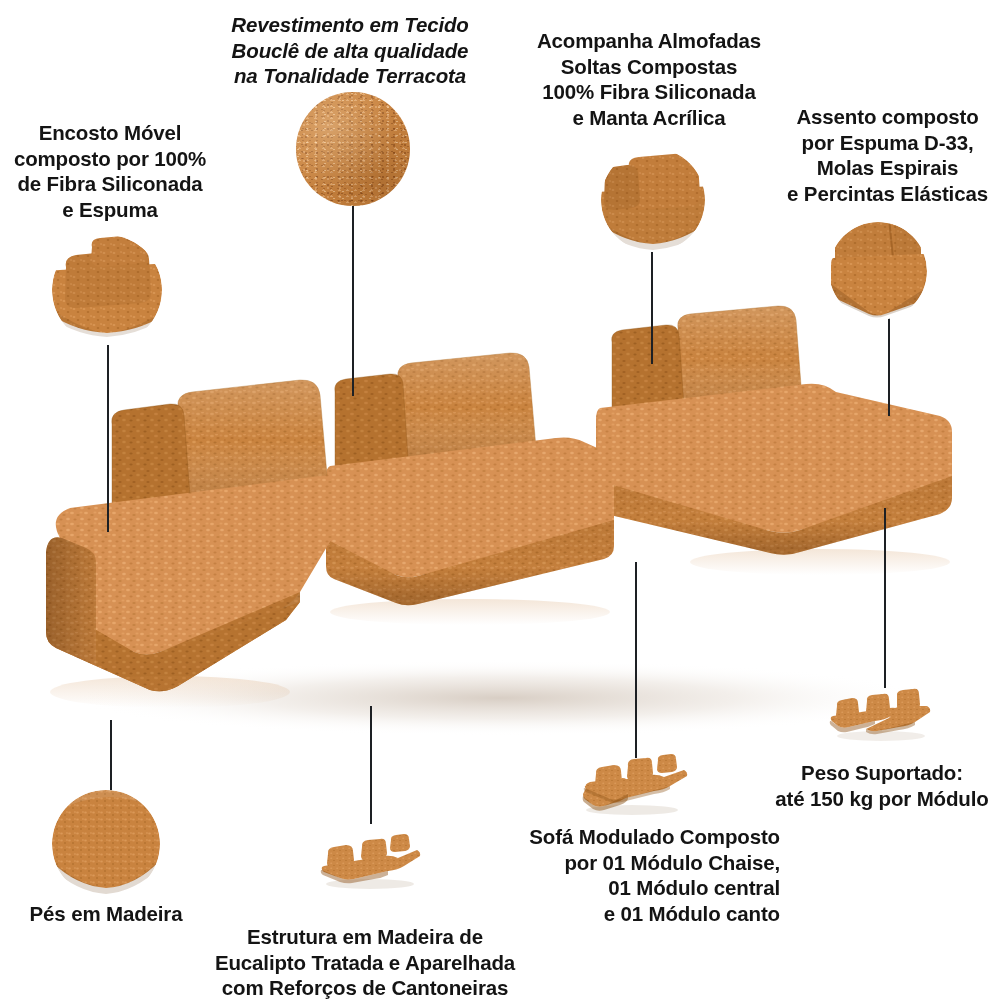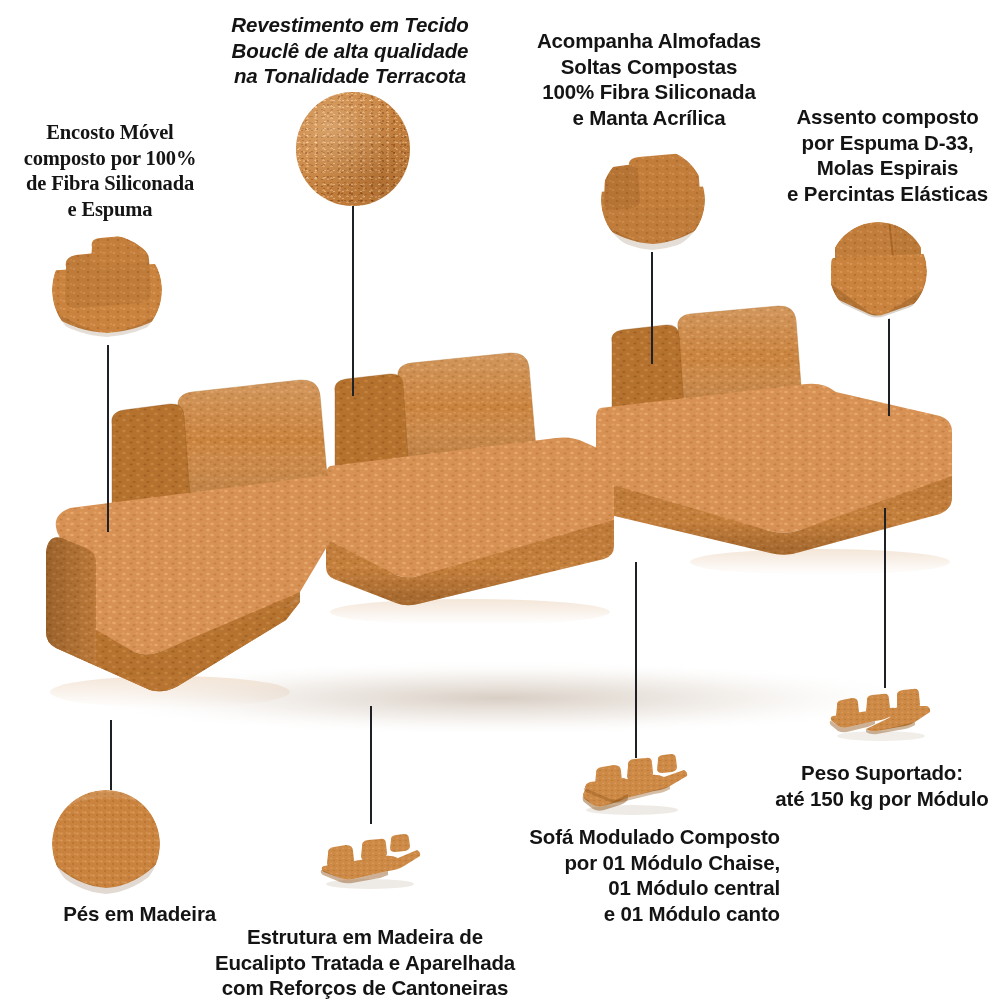--- a/index.html
+++ b/index.html
@@ -325,40 +325,40 @@
       <path d="M8,20 Q7,15 13,14 L23,12 Q29,12 29,17 L30,26 Q30,31 24,32 L12,34 Q7,34 7,29 Z" fill="url(#mp1)"></path>
       <path d="M38,15 Q37,10 43,9 L54,8 Q60,7 60,13 L61,22 Q61,27 55,28 L43,30 Q37,30 37,25 Z" fill="url(#mp1)"></path>
       <path d="M68,10 Q67,5 74,4 L84,3 Q90,2 90,8 L91,18 Q91,23 85,24 L74,25 Q68,25 68,20 Z" fill="url(#mp1)"></path>
       <path d="M4,30 L60,22 Q68,21 74,24 L62,28 L62,30 Q56,34 46,35 L20,41 Q14,43 9,40 L4,36 Q1,34 2,31 Z" fill="url(#mp1)"></path>
       <path d="M62,24 Q68,20 78,20 L98,20 Q102,22 101,26 L86,36 Q80,40 70,41 L48,45 Q42,46 37,43 L60,32 Q62,30 62,27 Z" fill="url(#mp1)"></path>
       <path d="M2,35 L9,40 Q14,43 20,41 L46,35 L46,38 Q40,41 34,42 L18,46 Q13,47 9,45 L3,40 Q0,38 1,35 Z" fill="#8d5318" opacity=".45"></path>
       <path d="M37,43 Q42,46 48,45 L86,36 L86,39 Q80,43 70,44 L48,48 Q42,49 37,46 Z" fill="#8d5318" opacity=".42"></path>
     </svg>
   </div>
 
-  <div class="label" style="left:10px; top:120px; width:200px;font-family:Liberation Serif, serif;">Encosto Móvel
+  <div class="label" style="left:10px; top:120px; width:200px;">Encosto Móvel
 composto por 100%
 de Fibra Siliconada
 e Espuma</div>
 
   <div class="label" style="left:210px; top:12px; width:280px;font-style:italic;">Revestimento em Tecido
 Bouclê de alta qualidade
 na Tonalidade Terracota</div>
 
   <div class="label" style="left:518px; top:28px; width:262px;">Acompanha Almofadas
 Soltas Compostas
 100% Fibra Siliconada
 e Manta Acrílica</div>
 
   <div class="label" style="left:775px; top:104px; width:225px;">Assento composto
 por Espuma D-33,
 Molas Espirais
 e Percintas Elásticas</div>
 
-  <div class="label" style="left:16px; top:901px; width:200px;text-align:right;">Pés em Madeira</div>
+  <div class="label" style="left:6px; top:901px; width:200px;">Pés em Madeira</div>
 
   <div class="label" style="left:185px; top:924px; width:360px;">Estrutura em Madeira de
 Eucalipto Tratada e Aparelhada
 com Reforços de Cantoneiras
 e Chapas em MDF</div>
 
   <div class="label" style="left:490px; top:824px; width:290px;text-align:right;">Sofá Modulado Composto
 por 01 Módulo Chaise,
 01 Módulo central
 e 01 Módulo canto</div>

